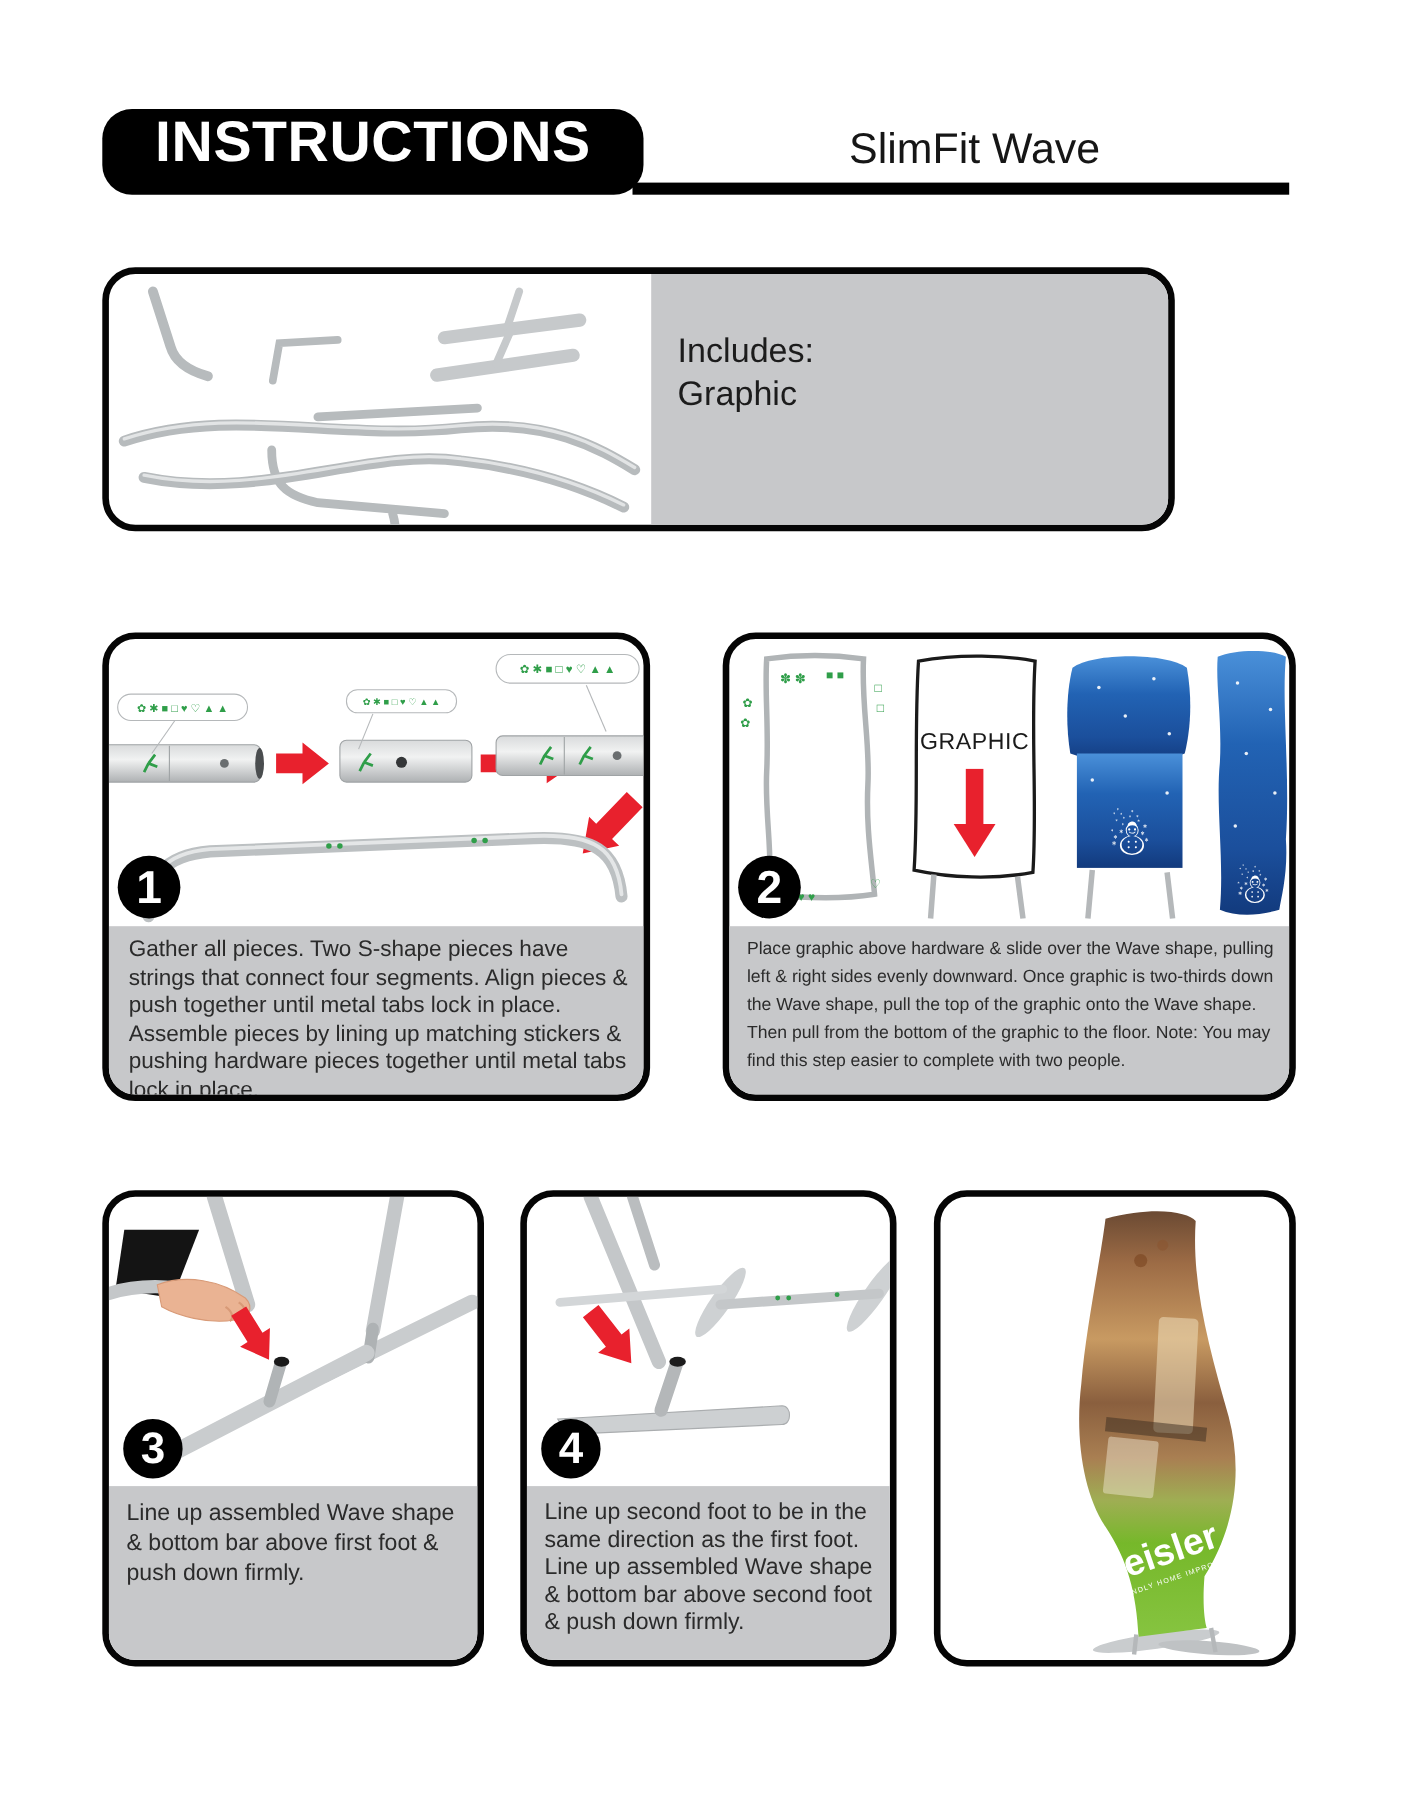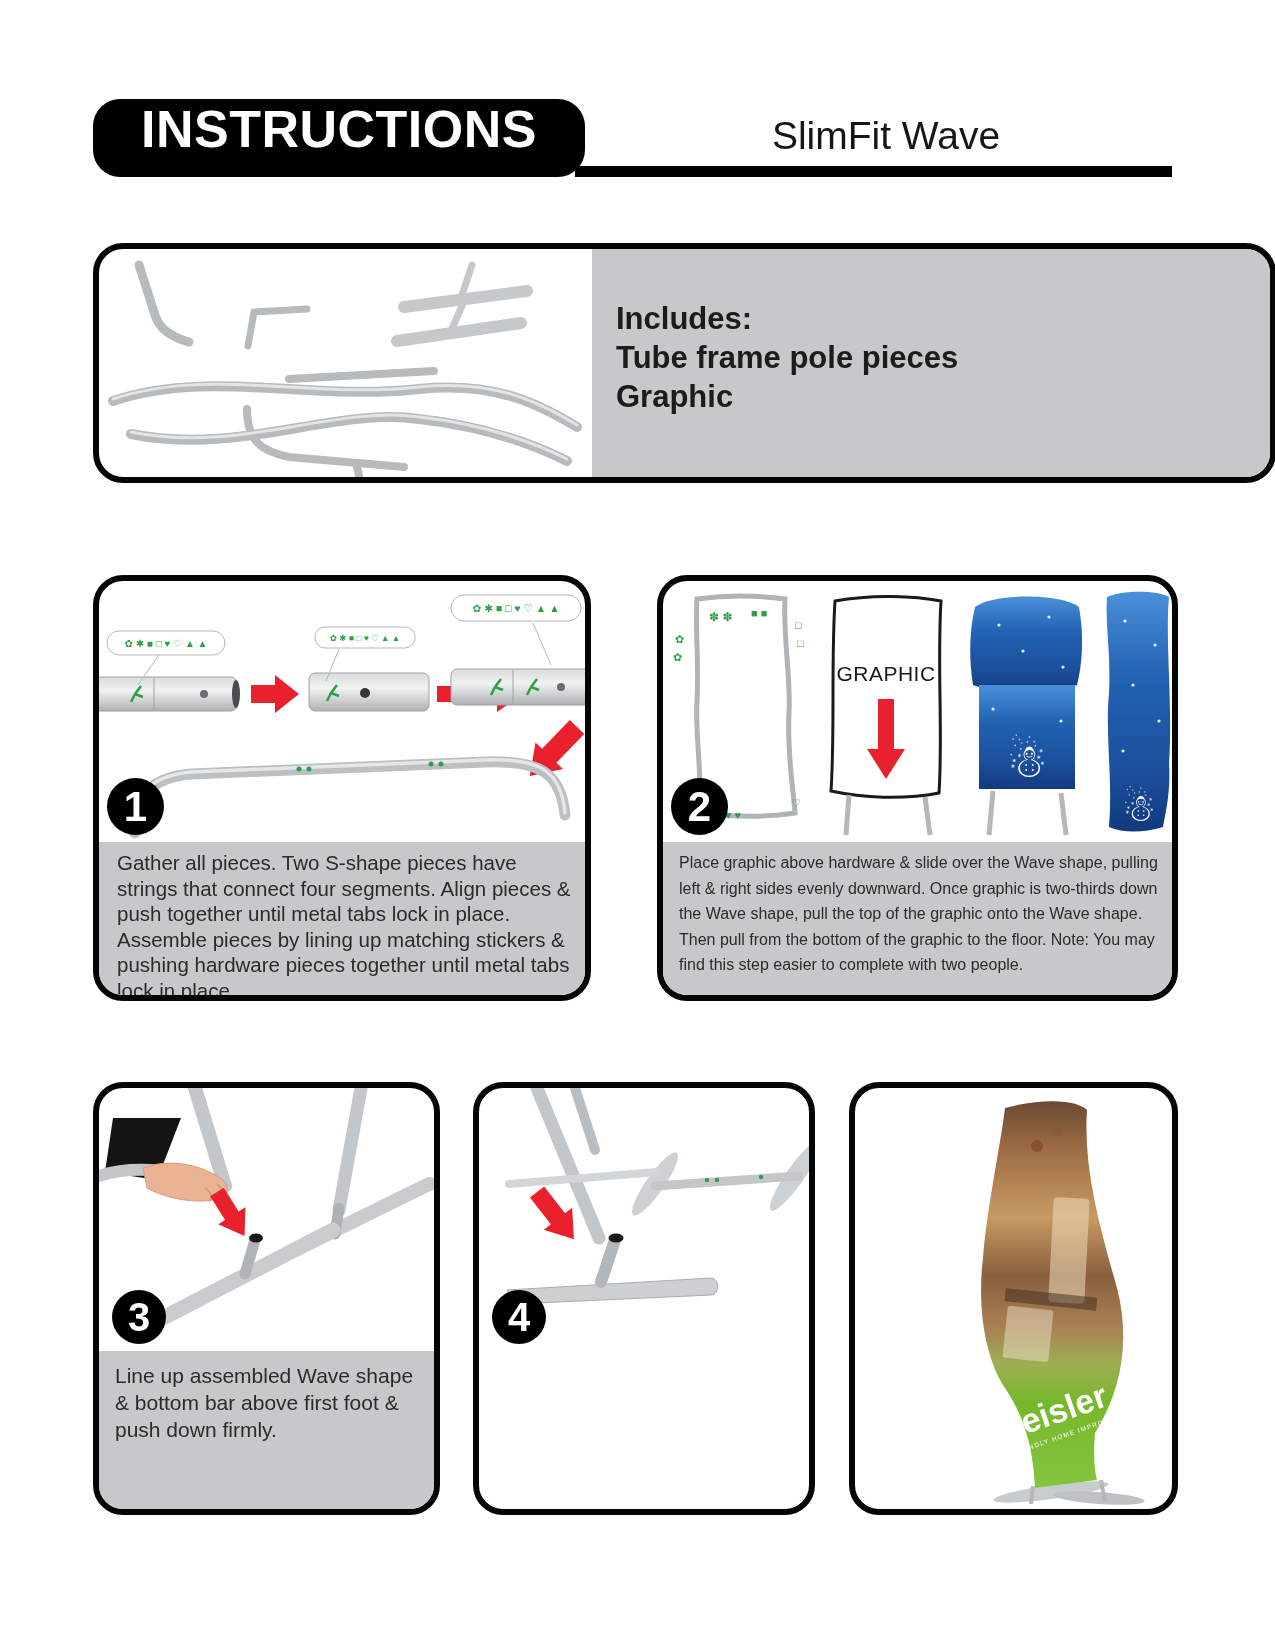--- a/index.html
+++ b/index.html
@@ -8,21 +8,21 @@
   
   .hdr-rule{position:absolute;left:575px;top:166px;width:597px;height:11px;background:#000;z-index:1;}
   .hdr-badge{position:absolute;left:93px;top:99px;width:492px;height:78px;background:#000;
              border-radius:27px;display:flex;align-items:flex-start;justify-content:center;z-index:2;}
   .hdr-badge span{color:#fff;font-weight:bold;font-size:52px;letter-spacing:0.5px;}
   .hdr-product{position:absolute;left:736px;top:114px;width:300px;text-align:center;
                font-size:39px;color:#161616;z-index:2;}
   
   .box{position:absolute;box-sizing:border-box;border:6px solid #050505;border-radius:30px;
        background:#fff;overflow:hidden;}
-  #box-includes{left:93px;top:243px;width:1183px;height:240px;font-weight:bold;}
+  #box-includes{left:93px;top:243px;width:975px;height:240px;}
   #box-step1{left:93px;top:575px;width:498px;height:426px;}
   #box-step2{left:657px;top:575px;width:521px;height:426px;}
   #box-step3{left:93px;top:1082px;width:347px;height:433px;}
   #box-step4{left:473px;top:1082px;width:342px;height:433px;}
   #box-final{left:849px;top:1082px;width:329px;height:433px;}
   .art{position:absolute;left:0;top:0;}
   .gray-side{position:absolute;left:493px;right:0;top:0;bottom:0;background:#c7c8ca;
              padding:50px 0 0 24px;box-sizing:border-box;}
   .inc-line{font-size:31px;line-height:39px;color:#1c1c1c;}
   .gray-text{position:absolute;left:0;right:0;bottom:0;background:#c7c8ca;box-sizing:border-box;
@@ -68,21 +68,20 @@
       </g>
       <g stroke="#c6c9cb" stroke-linecap="round" fill="none">
         <path d="M305,58 L428,42" stroke-width="12"></path>
         <path d="M362,49 L373,16" stroke-width="7"></path>
         <path d="M298,92 L422,74" stroke-width="12"></path>
         <path d="M352,82 L366,50" stroke-width="7"></path>
       </g>
     </svg>
     <div class="gray-side">
       <div class="inc-line">Includes:</div>
-      <div class="inc-line">Tube frame pole pieces</div>
       <div class="inc-line">Graphic</div>
     </div>
   </div>
 
   <div class="box" id="box-step1">
     <svg class="art" width="486" height="258" viewBox="0 0 486 258">
       <defs>
         <linearGradient id="tg" x1="0" y1="0" x2="0" y2="1">
           <stop offset="0" stop-color="#d9dbdc"></stop>
             <stop offset="0.4" stop-color="#f1f2f2"></stop>
@@ -240,20 +239,21 @@
       <g transform="translate(58,104) rotate(52)">
         <polygon points="0,-9 34,-9 34,-18 60,0 34,18 34,9 0,9" fill="#e8212d"></polygon>
       </g>
       <path d="M28,202 L232,190 C241,190 241,207 232,207 L36,216 Z" fill="#cdd0d2" stroke="#aaadaf"></path>
       <path d="M122,194 L136,152" stroke="#b4b7b9" stroke-width="12" stroke-linecap="round" fill="none"></path>
       <ellipse cx="137" cy="150" rx="7.5" ry="4.5" fill="#1c1c1c"></ellipse>
     </svg>
     <div class="num-circle">
       <span>4</span>
     </div>
+    <div class="gray-text">Line up second foot to be in the same direction as the first foot. Line up assembled Wave shape &amp; bottom bar above second foot &amp; push down firmly.</div>
   </div>
 
   <div class="box" id="box-final">
     <svg class="art" width="317" height="421" viewBox="0 0 317 421">
       <defs>
         <linearGradient id="bannerGrad" x1="0" y1="0" x2="0" y2="1">
           <stop offset="0" stop-color="#6b4a33"></stop>
             <stop offset="0.12" stop-color="#9c6b45"></stop>
           <stop offset="0.3" stop-color="#c89a62"></stop>
             <stop offset="0.45" stop-color="#8a5f3e"></stop>

